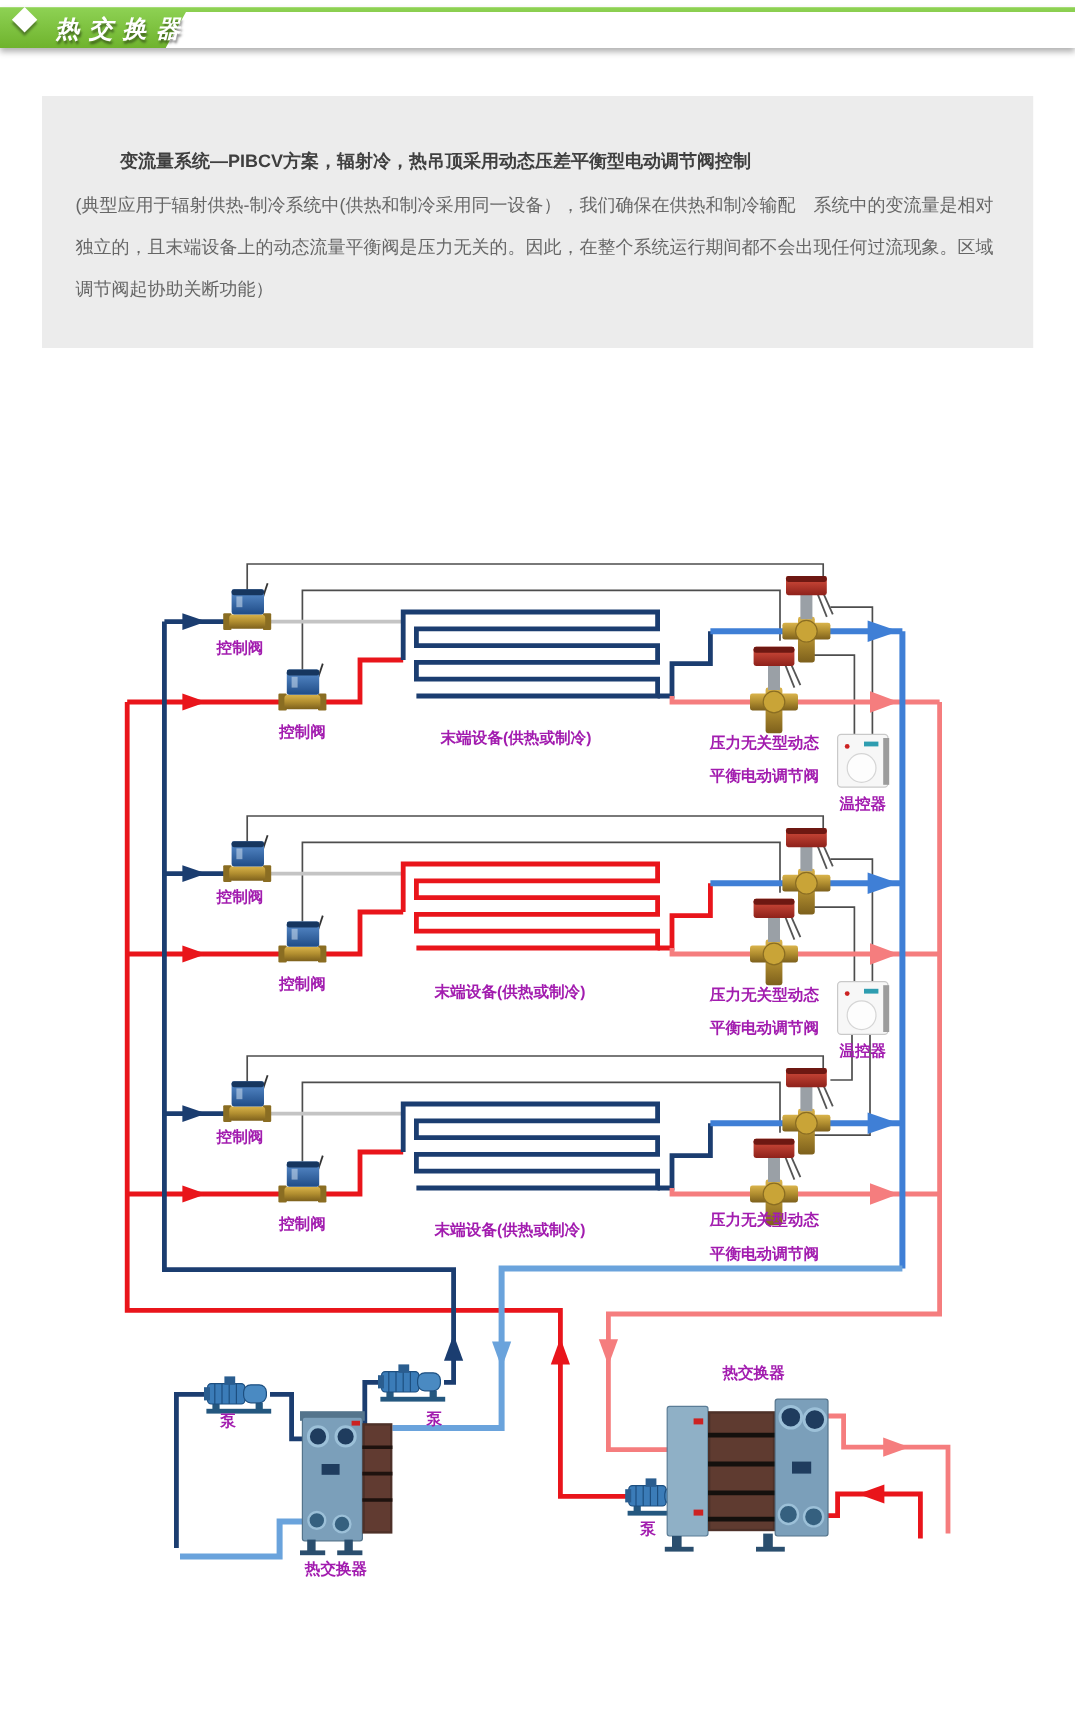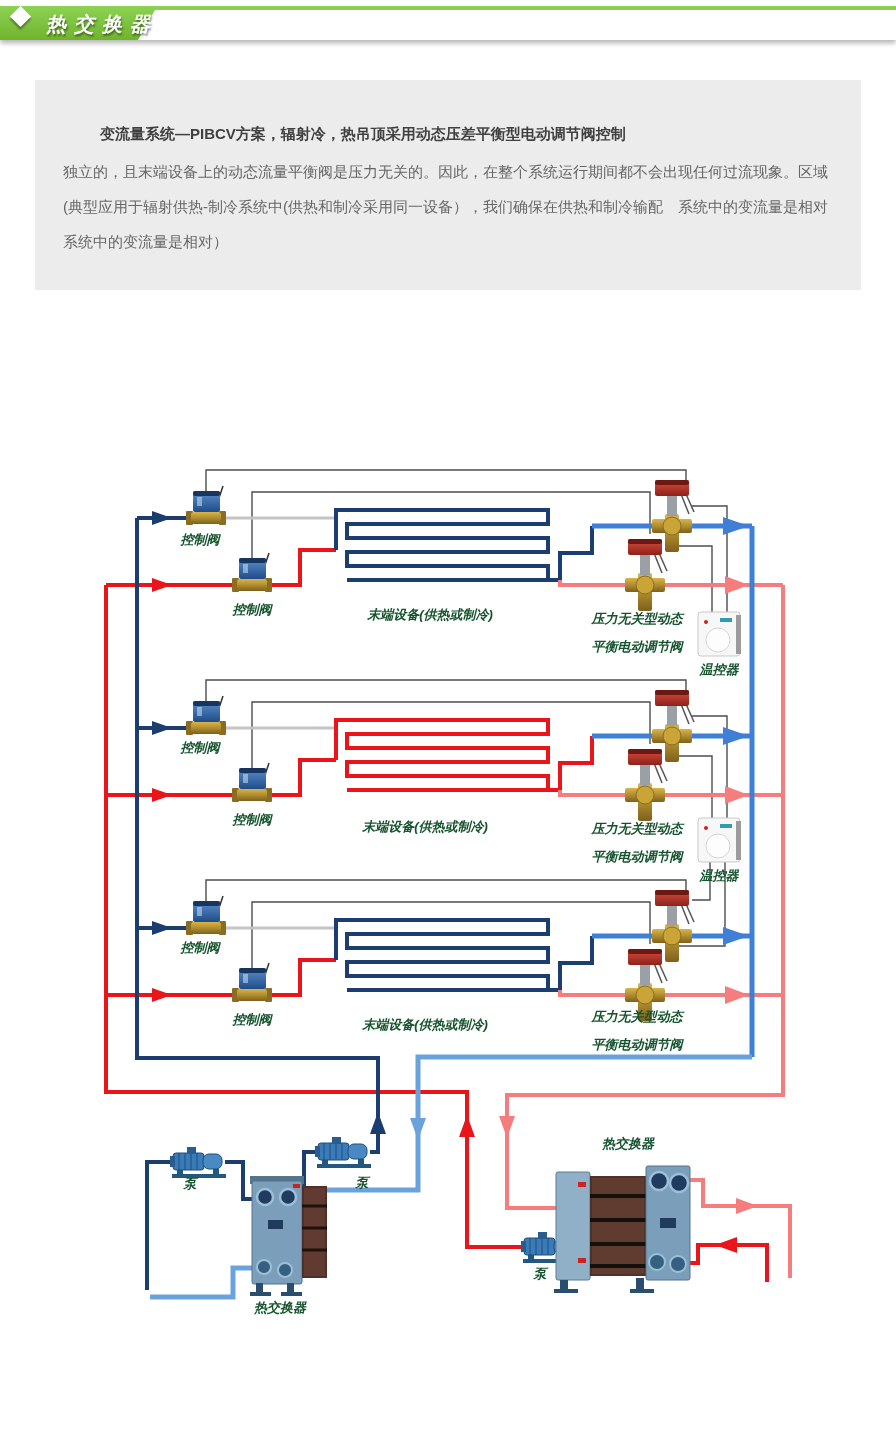--- a/index.html
+++ b/index.html
@@ -20,40 +20,40 @@
   
   .intro-box{position:absolute;left:35px;top:80px;width:826px;height:210px;background:#ececec;}
   .intro-title{position:absolute;left:28px;top:45px;font-size:15px;font-weight:bold;color:#3f3f3f;
                white-space:nowrap;margin-left:37px;}
   .intro-body{position:absolute;left:28px;top:74px;right:10px;}
   .intro-line{font-size:15px;color:#666666;line-height:35px;white-space:nowrap;}
   
   .diagram{position:absolute;left:0;top:390px;width:896px;height:1045px;}
   .diagram svg{position:absolute;left:0;top:0;}
   .dlabel{position:absolute;transform:translate(-50%,-50%);font-size:13px;font-weight:bold;
-          color:#14532d;white-space:nowrap;font-style:italic;}
+          color:#a21caf;white-space:nowrap;}
 </style>
 </head>
 <body>
 
 <div class="page">
 
   <div class="banner" style="top:6px">
     <div class="banner-bg"></div>
     <div class="banner-white"></div>
     <span class="banner-diamond"></span>
     <span class="banner-title">热交换器</span>
   </div>
 
   <div class="intro-box">
     <div class="intro-title">变流量系统—PIBCV方案，辐射冷，热吊顶采用动态压差平衡型电动调节阀控制</div>
     <div class="intro-body">
+      <div class="intro-line">(典型应用于辐射供热-制冷系统中(供热和制冷采用同一设备），我们确保在供热和制冷输配　系统中的变流量是相对</div>
       <div class="intro-line">独立的，且末端设备上的动态流量平衡阀是压力无关的。因此，在整个系统运行期间都不会出现任何过流现象。区域</div>
-      <div class="intro-line">(典型应用于辐射供热-制冷系统中(供热和制冷采用同一设备），我们确保在供热和制冷输配　系统中的变流量是相对</div>
-      <div class="intro-line">系统中的变流量是相对）</div>
+      <div class="intro-line">调节阀起协助关断功能）</div>
     </div>
   </div>
 
 
   <div class="diagram">
     <svg width="896" height="1045" viewBox="0 390 896 1045">
       <defs>
         <linearGradient id="brass" x1="0" y1="0" x2="0" y2="1">
           <stop offset="0" stop-color="#d9b34a"></stop>
             <stop offset="0.5" stop-color="#b08d2f"></stop>

